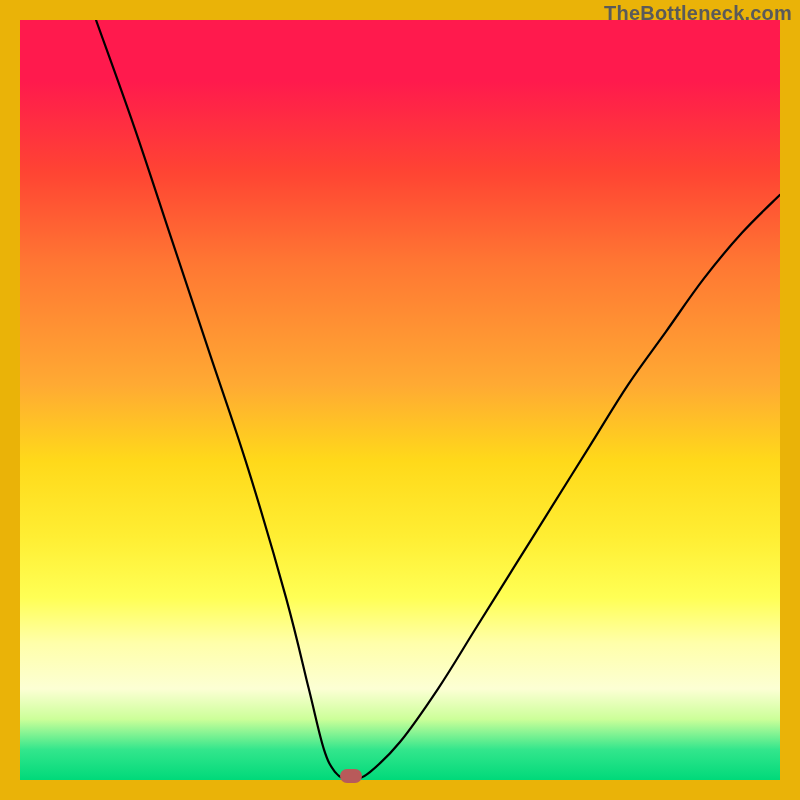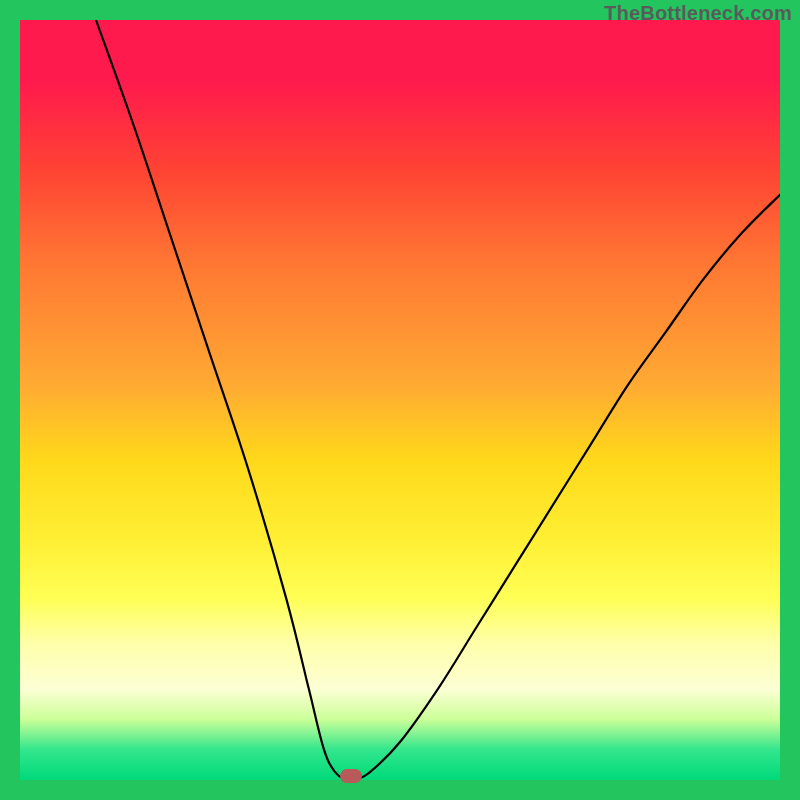--- a/index.html
+++ b/index.html
@@ -1,20 +1,20 @@
 <!DOCTYPE html>
 <html><head>
 <meta charset="utf-8">
 <style>
   * { margin: 0; padding: 0; box-sizing: border-box; }
   html, body { width: 800px; height: 800px; overflow: hidden; background: #000; }
   .frame {
     width: 800px;
     height: 800px;
-    background: #22c55e;
+    background: #eab308;
     position: relative;
   }
   .plot-area {
     position: absolute;
     left: 20px;
     top: 20px;
     width: 760px;
     height: 760px;
     background: linear-gradient(to bottom,
       #ff1a4d 0%,

